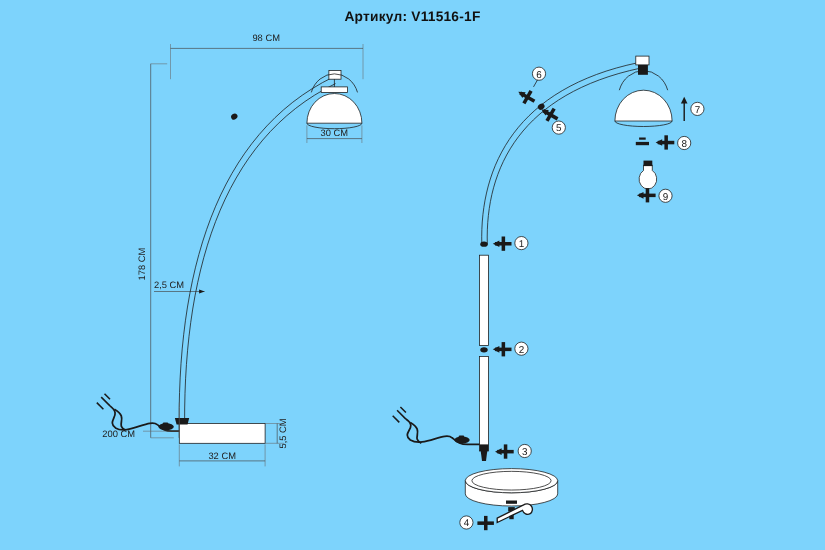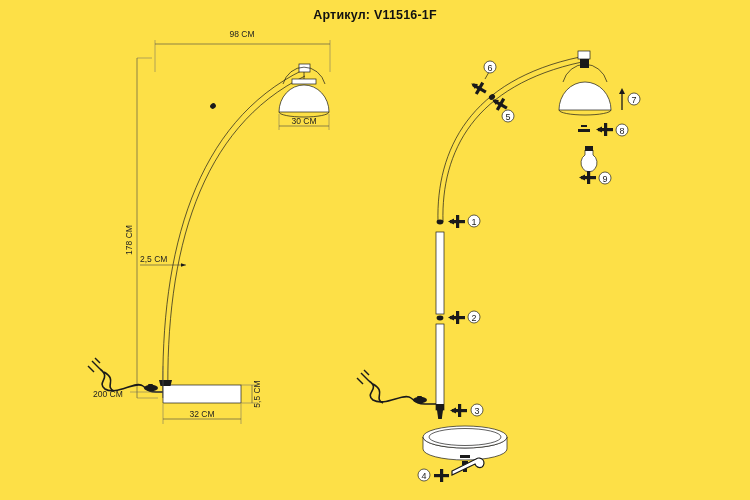--- a/index.html
+++ b/index.html
@@ -12,21 +12,21 @@
     height: 500px;
     font-family: "Liberation Sans", sans-serif;
     color: #000000;
     overflow: hidden;
     position: relative;
   }
   #sheet {
     position: relative;
     width: 750px;
     height: 500px;
-    background: #fde047;
+    background: #7dd3fc;
   }
   #title {
     position: absolute;
     top: 8px;
     left: 0;
     width: 750px;
     text-align: center;
     font-size: 12.5px;
     font-weight: bold;
     letter-spacing: 0.2px;

